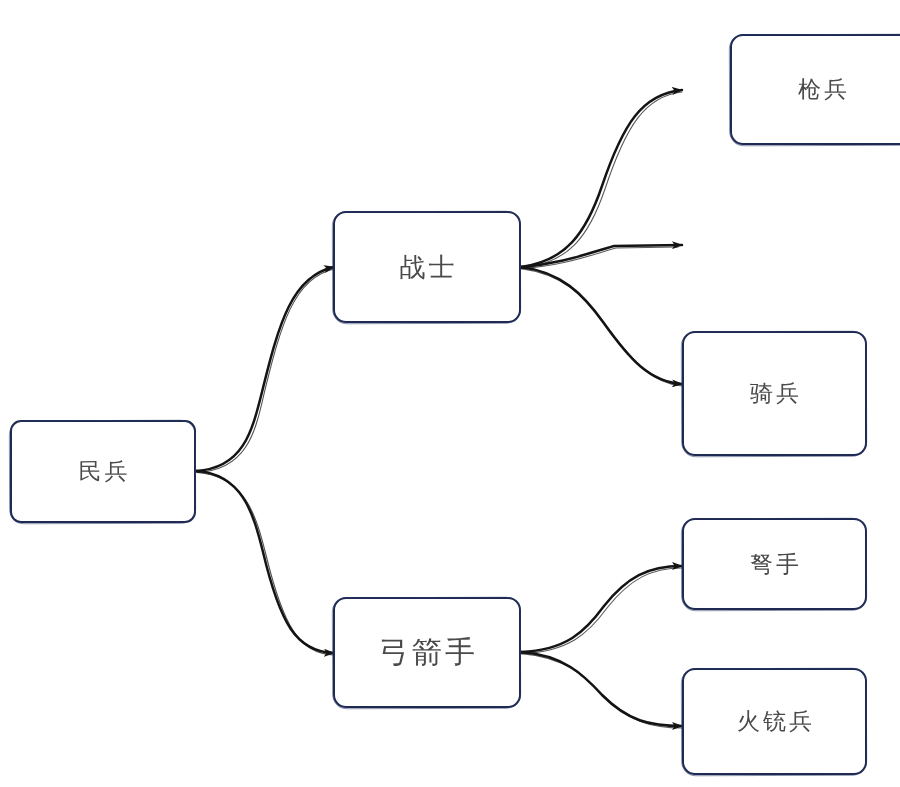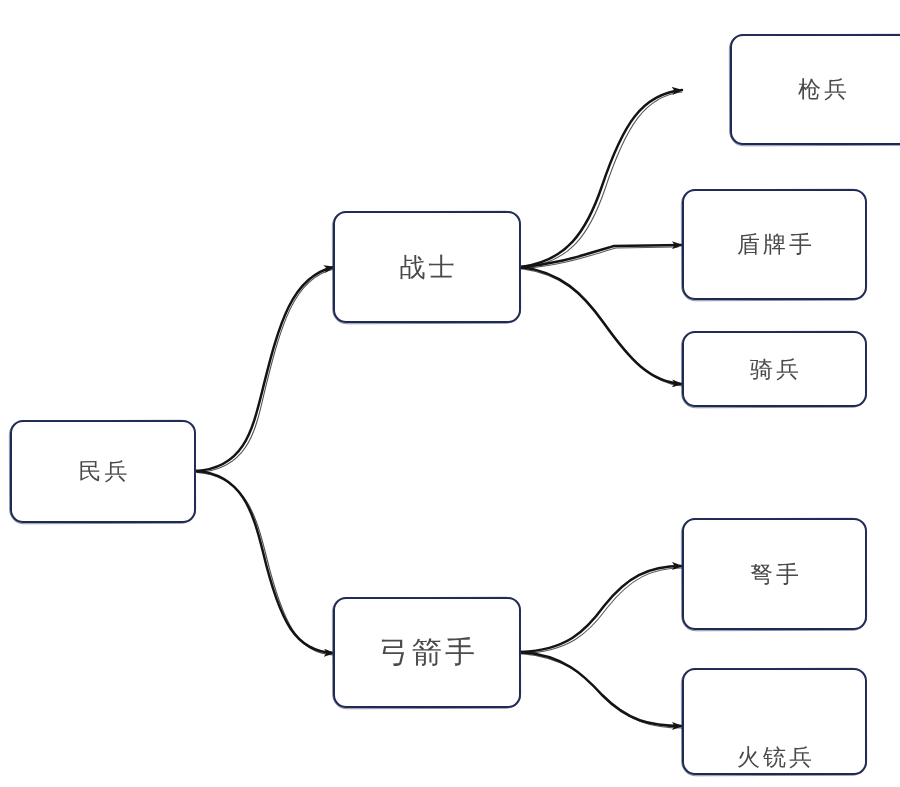--- a/index.html
+++ b/index.html
@@ -102,45 +102,42 @@
       <path d="M521,652 C566,650 585,632 604,606 C627,577 648,566 682,566" fill="none" stroke="#141414" stroke-width="2.5" stroke-linecap="round" marker-end="url(#arrowhead)"></path>
       <path d="M521,653.6 C568,652 588,634 607,608 C630,579 651,568 682,568" fill="none" stroke="#141414" stroke-width="1.1" stroke-linecap="round" opacity="0.7"></path>
     </g>
 
     <g>
       <path d="M521,652 C563,655 583,674 602,695 C628,721 650,726 682,726" fill="none" stroke="#141414" stroke-width="2.5" stroke-linecap="round" marker-end="url(#arrowhead)"></path>
       <path d="M521,653.6 C565,657 585,676 605,697 C631,723 653,728 682,728" fill="none" stroke="#141414" stroke-width="1.1" stroke-linecap="round" opacity="0.7"></path>
     </g>
   </svg>
 
-  <div class="node" style="left:10px; top:420px; width:186px; height:103px; font-size:23px;">
+  <div class="node" style="left:10px; top:420px; width:186px; height:103px; font-size:23px;border-radius:11px;">
     <span class="node-label">民兵</span>
   </div>
 
   <div class="node" style="left:333px; top:211px; width:188px; height:112px; font-size:26px;">
     <span class="node-label">战士</span>
   </div>
 
   <div class="node" style="left:333px; top:597px; width:188px; height:111px; font-size:30px;">
     <span class="node-label">弓箭手</span>
   </div>
 
   <div class="node" style="left:682px; top:34px; width:185px; height:111px; font-size:23px;margin-left:48px;">
     <span class="node-label">枪兵</span>
   </div>
 
-  <div class="node" style="left:682px; top:189px; width:185px; height:111px; font-size:23px;">
-    <span class="node-label">盾牌手</span>
-  </div>
 
-  <div class="node" style="left:682px; top:331px; width:185px; height:76px; font-size:23px;">
+  <div class="node" style="left:682px; top:331px; width:185px; height:125px; font-size:23px;">
     <span class="node-label">骑兵</span>
   </div>
 
-  <div class="node" style="left:682px; top:518px; width:185px; height:112px; font-size:23px;">
+  <div class="node" style="left:682px; top:518px; width:185px; height:92px; font-size:23px;">
     <span class="node-label">弩手</span>
   </div>
 
-  <div class="node" style="left:682px; top:668px; width:185px; height:107px; font-size:23px;align-items:flex-end;">
+  <div class="node" style="left:682px; top:668px; width:185px; height:107px; font-size:23px;">
     <span class="node-label">火铳兵</span>
   </div>
 
 </div>
 
 </body></html>

